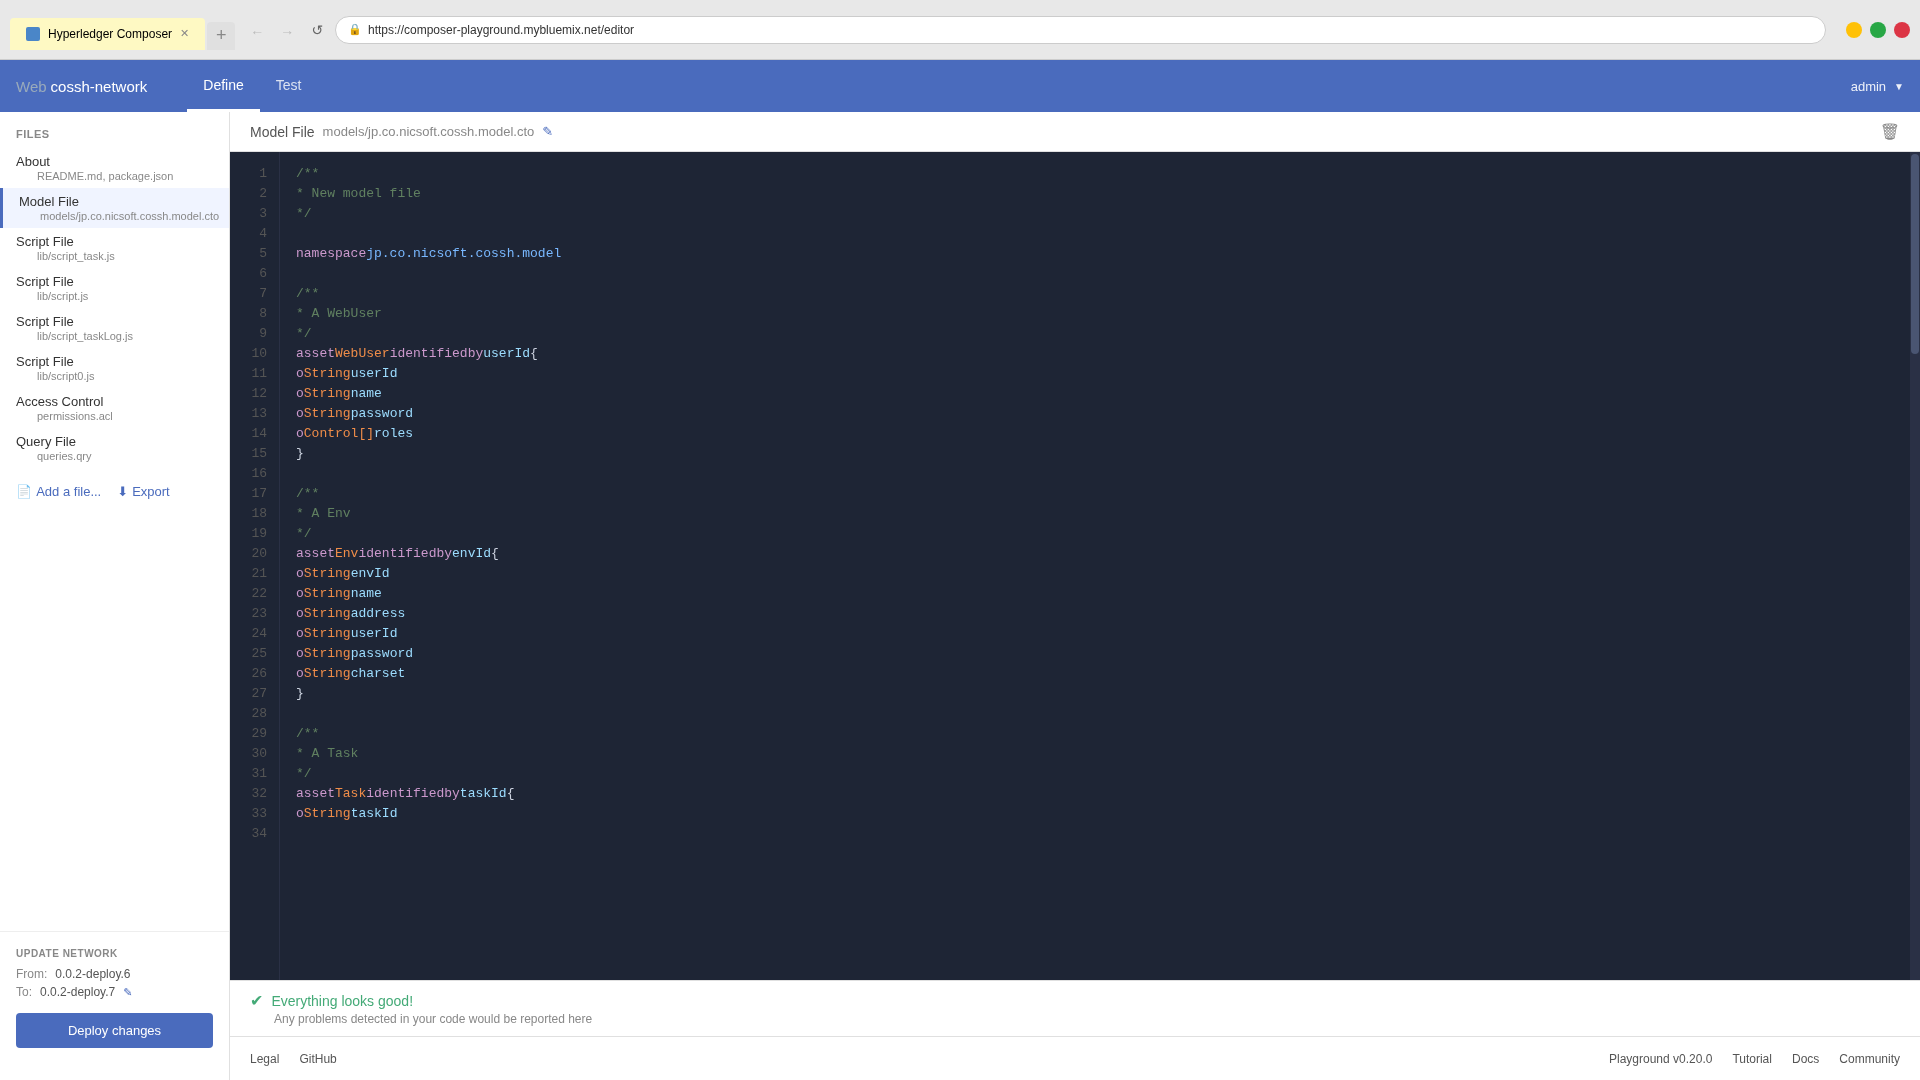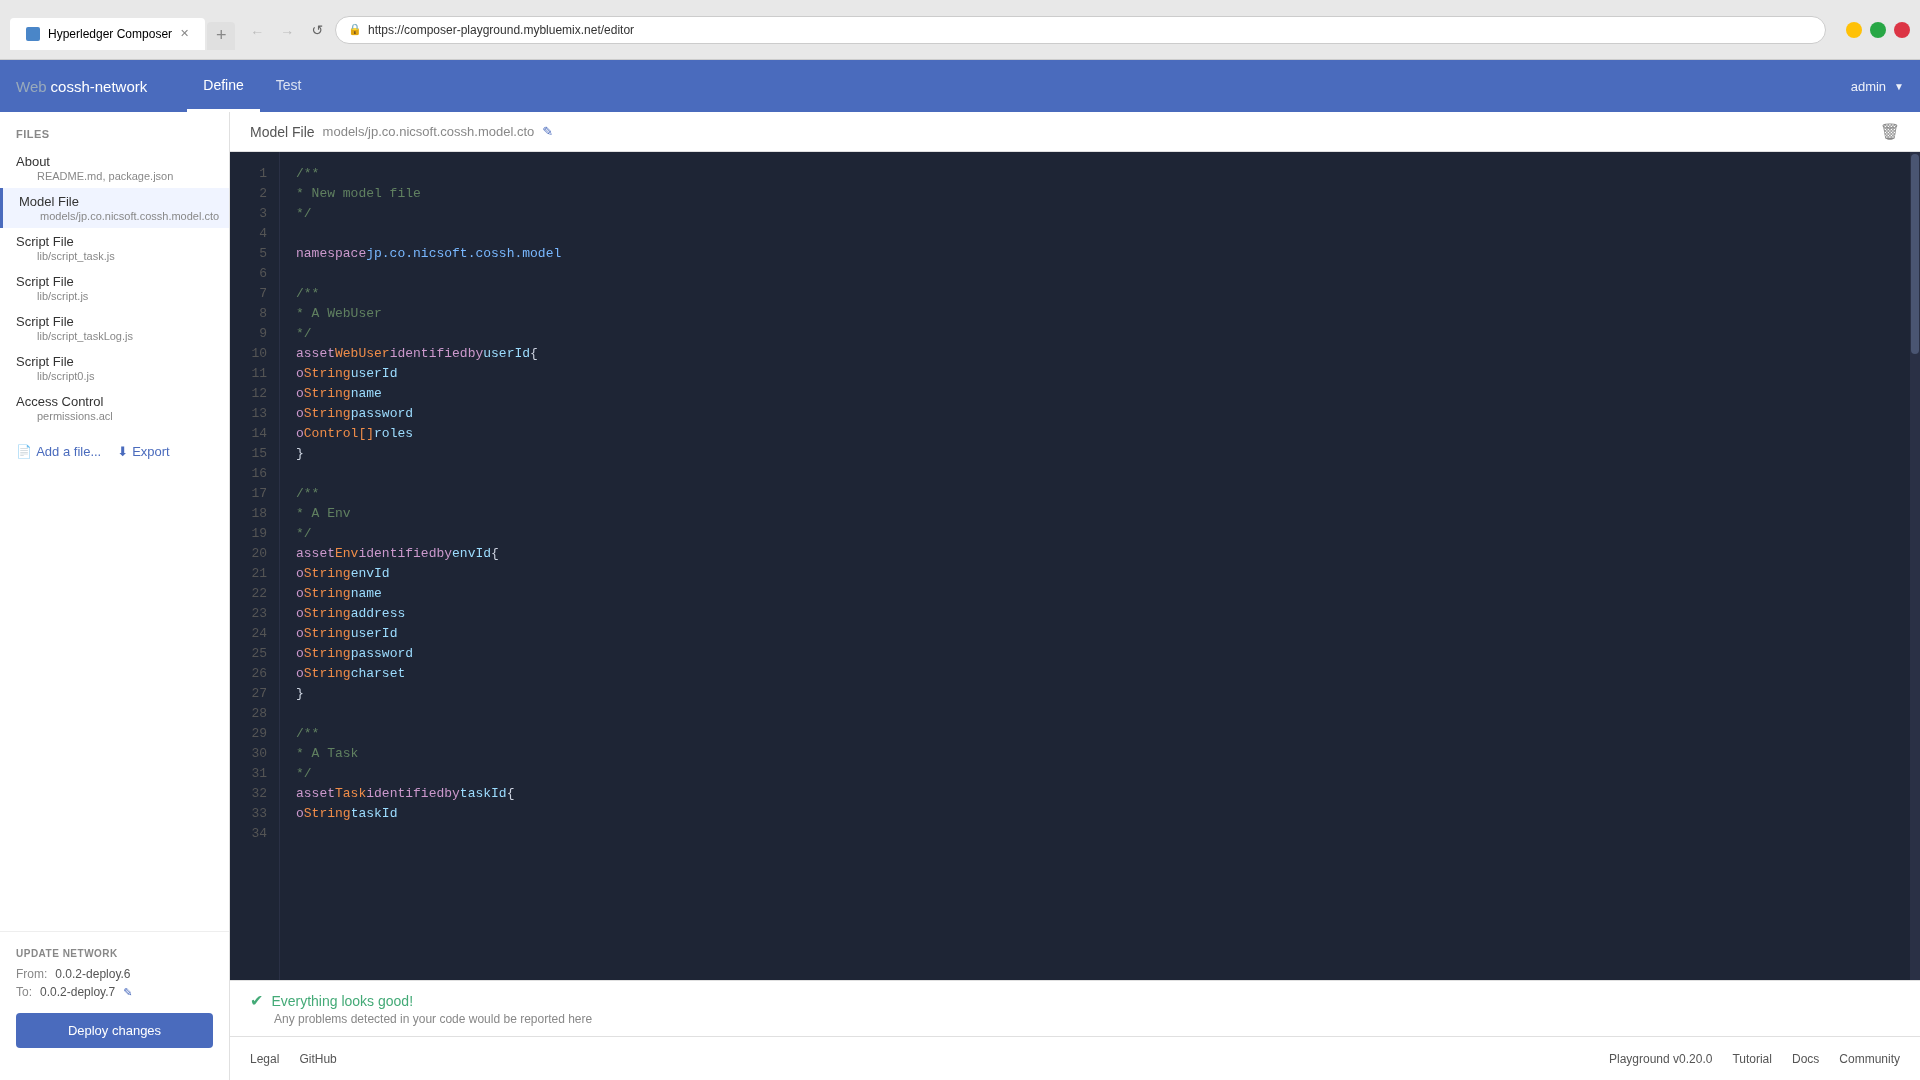--- a/index.html
+++ b/index.html
@@ -8,21 +8,21 @@
     
     .browser-chrome {
       background: #e8e8e8;
       height: 60px;
       display: flex;
       align-items: center;
       padding: 0 10px;
       border-bottom: 1px solid #ccc;
     }
     .browser-tab {
-      background: #ffffff;
+      background: #fef9c3;
       padding: 6px 16px;
       border-radius: 4px 4px 0 0;
       font-size: 12px;
       display: flex;
       align-items: center;
       gap: 8px;
       height: 32px;
       margin-top: 8px;
     }
     .browser-tab .favicon {
@@ -405,20 +405,24 @@
       <div class="sidebar-item">
         <div class="item-title">Script File</div>
         <div class="item-subtitle">lib/script0.js</div>
       </div>
 
       <div class="sidebar-item">
         <div class="item-title">Access Control</div>
         <div class="item-subtitle">permissions.acl</div>
       </div>
 
+      <div class="sidebar-item">
+        <div class="item-title">Query File</div>
+        <div class="item-subtitle">queries.qry</div>
+      </div>
 
       <div class="sidebar-actions">
         <div class="sidebar-action">
           <span>📄</span>
           <span>Add a file...</span>
         </div>
         <div class="sidebar-action">
           <span>⬇</span>
           <span>Export</span>
         </div>

